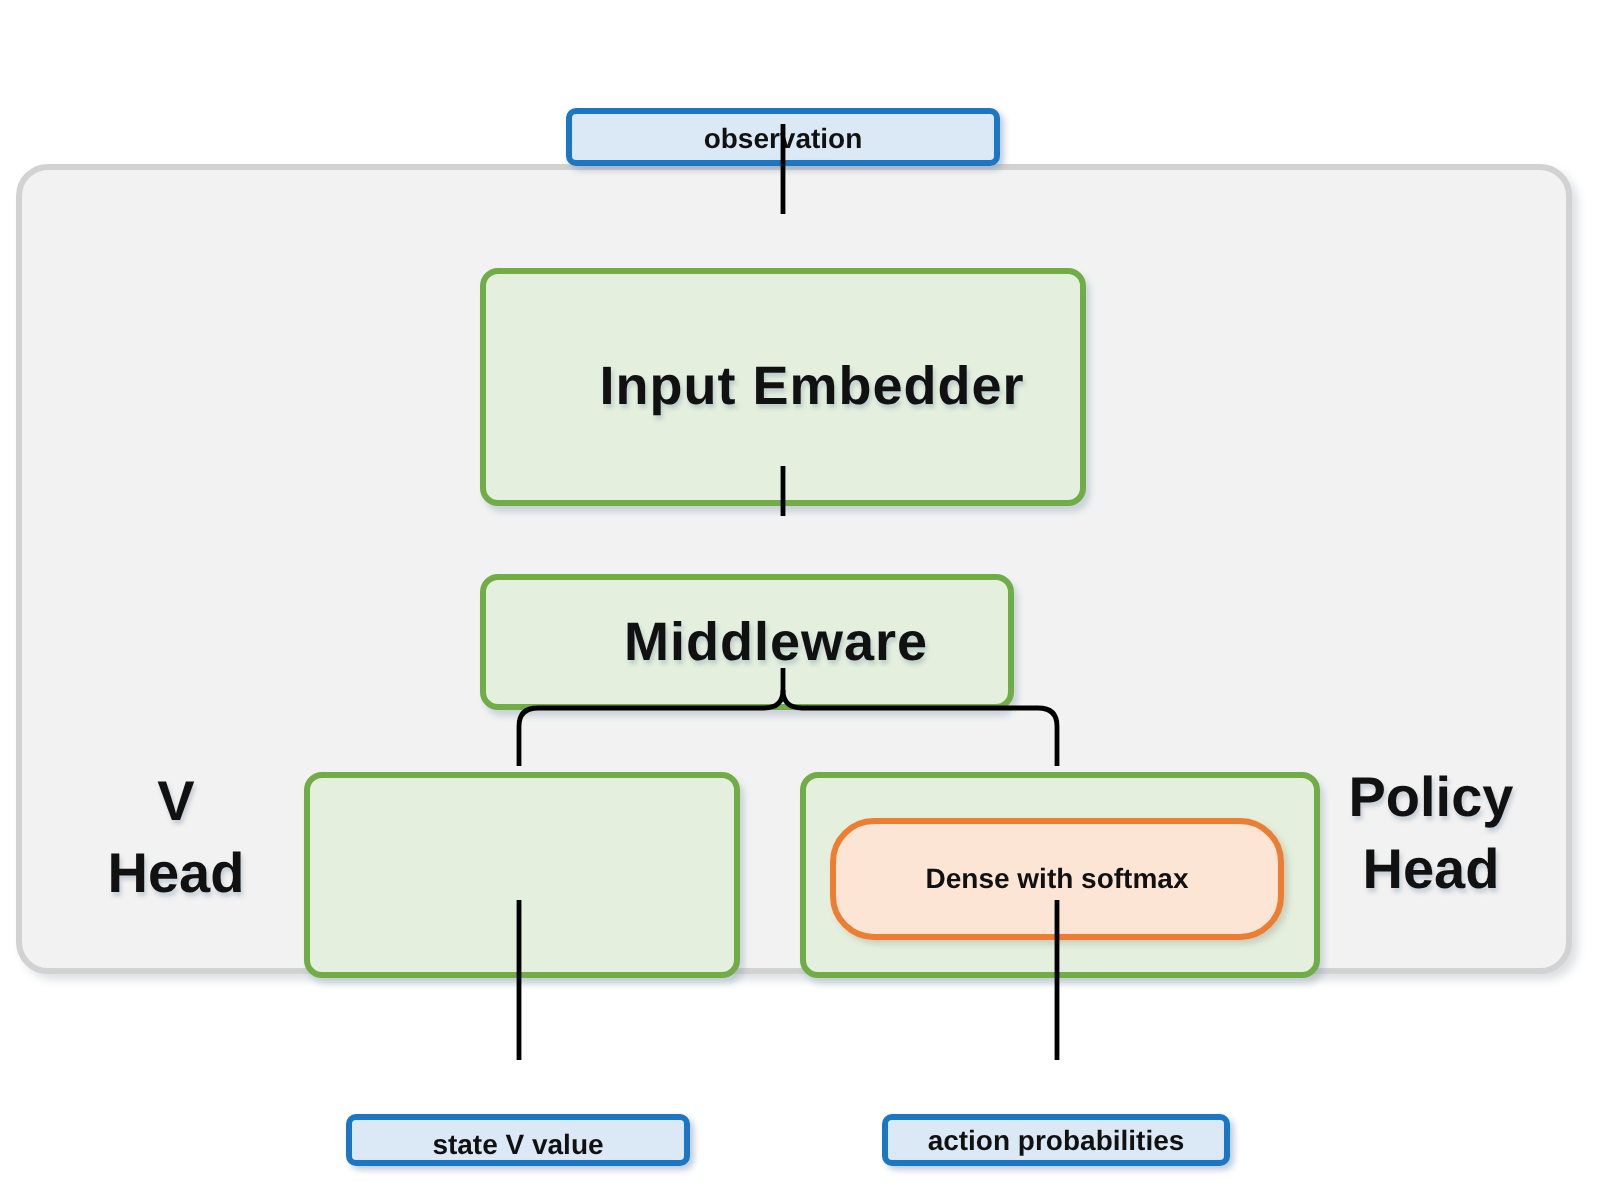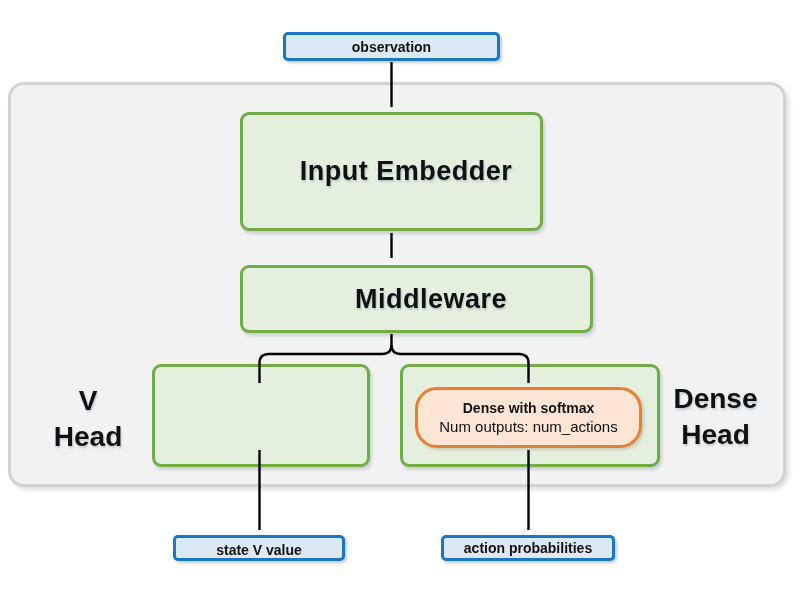--- a/index.html
+++ b/index.html
@@ -23,20 +23,21 @@
     box-sizing:border-box;
   }
   .node{
     position:absolute;
     box-sizing:border-box;
     display:flex;
     align-items:center;
     justify-content:center;
     text-align:center;
     color:var(--text-color);
+    margin-top:22px;
   }
   .node-blue{
     background:var(--blue-fill);
     border:3px solid var(--blue-border);
     border-radius:5px;
     box-shadow:2px 2px 3px rgba(110,140,170,0.45);
     font-weight:bold;
     font-size:14px;
   }
   .node-green{
@@ -84,38 +85,37 @@
   <div class="container-bg"></div>
 
   <div class="node node-blue" style="left:283px;top:32px;width:217px;height:29px;">
     <span>observation</span>
   </div>
 
   <div class="node node-green big" style="left:240px;top:112px;width:303px;height:119px;">
     <span>Input Embedder</span>
   </div>
 
-  <div class="node node-green big" style="left:240px;top:265px;width:353px;height:68px;">
+  <div class="node node-green big" style="left:240px;top:265px;width:267px;height:68px;">
     <span>Middleware</span>
   </div>
 
   <div class="head-label" style="left:28px;top:383px;width:120px;">
     <div>V</div>
     <div>Head</div>
   </div>
   <div class="node node-green" style="left:152px;top:364px;width:218px;height:103px;"></div>
 
   <div class="head-label" style="left:653px;top:381px;width:125px;">
-    <div>Dense</div>
+    <div>Policy</div>
     <div>Head</div>
   </div>
   <div class="node node-green" style="left:400px;top:364px;width:260px;height:103px;"></div>
   <div class="node node-orange" style="left:415px;top:387px;width:227px;height:61px;border-radius:22px;">
     <div class="layer-title">Dense with softmax</div>
-    <div class="layer-subtitle">Num outputs: num_actions</div>
   </div>
 
   <div class="node node-blue" style="left:173px;top:535px;width:172px;height:26px;align-items:flex-end;">
     <span>state V value</span>
   </div>
   <div class="node node-blue" style="left:441px;top:535px;width:174px;height:26px;">
     <span>action probabilities</span>
   </div>
 
   <svg id="arrows" viewBox="0 0 800 600">

